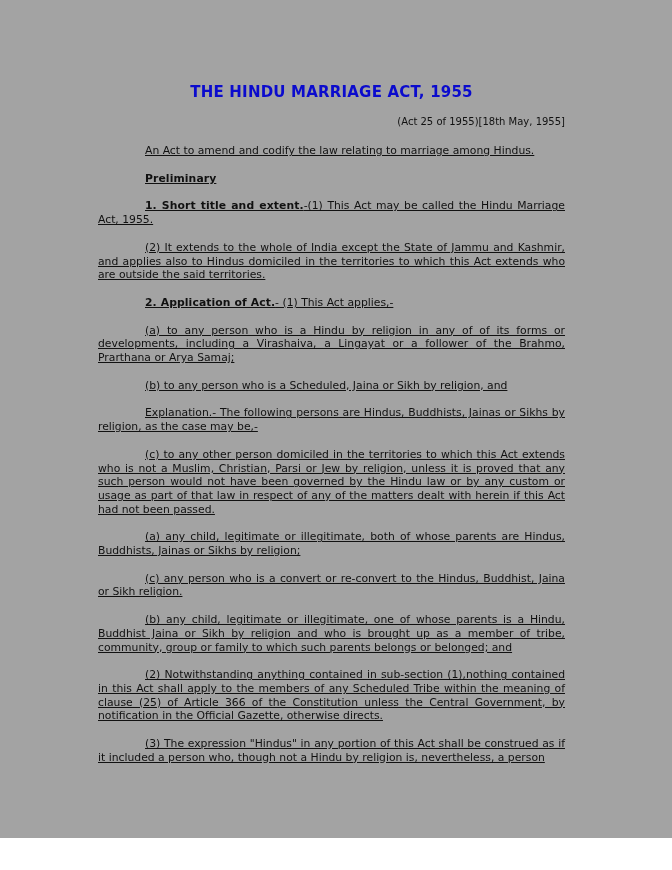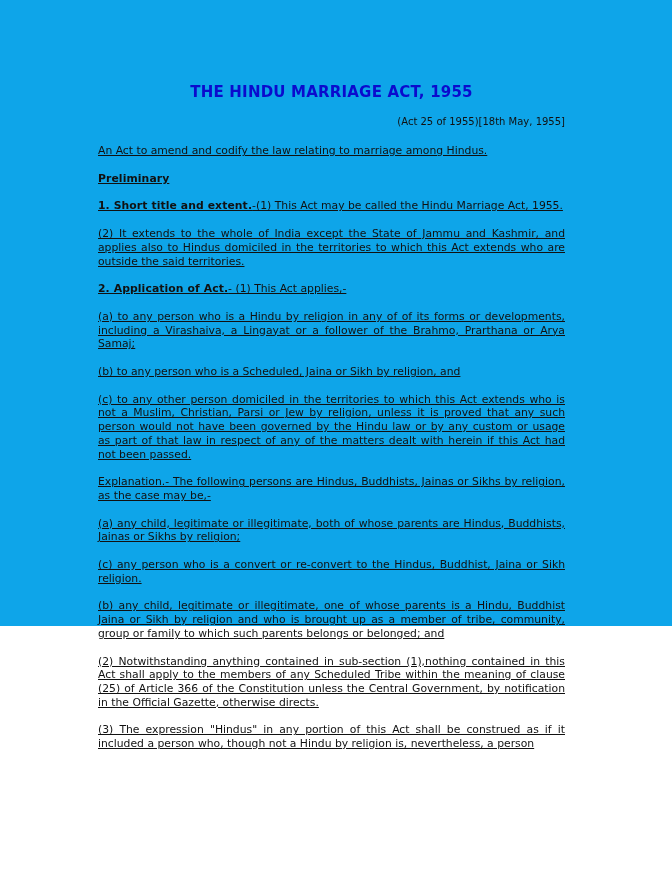--- a/index.html
+++ b/index.html
@@ -10,23 +10,23 @@
   body {
     width: 672px;
     height: 870px;
     overflow: hidden;
     font-family: "DejaVu Sans", sans-serif;
     color: #111111;
   }
   .page {
     box-sizing: border-box;
     width: 672px;
-    height: 626px;
+    height: 838px;
     padding: 83px 107px 0 98px;
-    background: #0ea5e9;
+    background: #a3a3a3;
   }
   .doc-title {
     margin: 0 0 13px 0;
     text-align: center;
     font-size: 15px;
     font-weight: bold;
     line-height: 18px;
     letter-spacing: 0.2px;
   }
   .doc-subtitle {
@@ -37,20 +37,21 @@
   }
   .body-text p {
     margin: 14px 0;
     font-size: 10.8px;
     line-height: 13.7px;
     text-align: justify;
     text-decoration: underline;
   }
   .body-text p b {
     letter-spacing: 0.1px;
+    margin-left: 47px;
   }
 </style>
 </head>
 <body>
 
 <div class="page">
 
   <div class="doc-title" style="color: rgb(11, 11, 205);">THE HINDU MARRIAGE ACT, 1955</div>
 
   <div class="doc-subtitle">(Act 25 of 1955)[18th May, 1955]</div>
@@ -64,23 +65,23 @@
     <p><b>1. Short title and extent.</b><span>-(1) This Act may be called the Hindu Marriage Act, 1955.</span></p>
 
     <p><b></b><span>(2) It extends to the whole of India except the State of Jammu and Kashmir, and applies also to Hindus domiciled in the territories to which this Act extends who are outside the said territories.</span></p>
 
     <p><b>2. Application of Act.</b><span>- (1) This Act applies,-</span></p>
 
     <p><b></b><span>(a) to any person who is a Hindu by religion in any of of its forms or developments, including a Virashaiva, a Lingayat or a follower of the Brahmo, Prarthana or Arya Samaj;</span></p>
 
     <p><b></b><span>(b) to any person who is a Scheduled, Jaina or Sikh by religion, and</span></p>
 
+    <p><b></b><span>Explanation.- The following persons are Hindus, Buddhists, Jainas or Sikhs by religion, as the case may be,-</span></p>
+
     <p><b></b><span>(c) to any other person domiciled in the territories to which this Act extends who is not a Muslim, Christian, Parsi or Jew by religion, unless it is proved that any such person would not have been governed by the Hindu law or by any custom or usage as part of that law in respect of any of the matters dealt with herein if this Act had not been passed.</span></p>
-
-    <p><b></b><span>Explanation.- The following persons are Hindus, Buddhists, Jainas or Sikhs by religion, as the case may be,-</span></p>
 
     <p><b></b><span>(a) any child, legitimate or illegitimate, both of whose parents are Hindus, Buddhists, Jainas or Sikhs by religion;</span></p>
 
     <p><b></b><span>(c) any person who is a convert or re-convert to the Hindus, Buddhist, Jaina or Sikh religion.</span></p>
 
     <p><b></b><span>(b) any child, legitimate or illegitimate, one of whose parents is a Hindu, Buddhist Jaina or Sikh by religion and who is brought up as a member of tribe, community, group or family to which such parents belongs or belonged; and</span></p>
 
     <p><b></b><span>(2) Notwithstanding anything contained in sub-section (1),nothing contained in this Act shall apply to the members of any Scheduled Tribe within the meaning of clause (25) of Article 366 of the Constitution unless the Central Government, by notification in the Official Gazette, otherwise directs.</span></p>
 
     <p><b></b><span>(3) The expression "Hindus" in any portion of this Act shall be construed as if it included a person who, though not a Hindu by religion is, nevertheless, a person</span></p>

